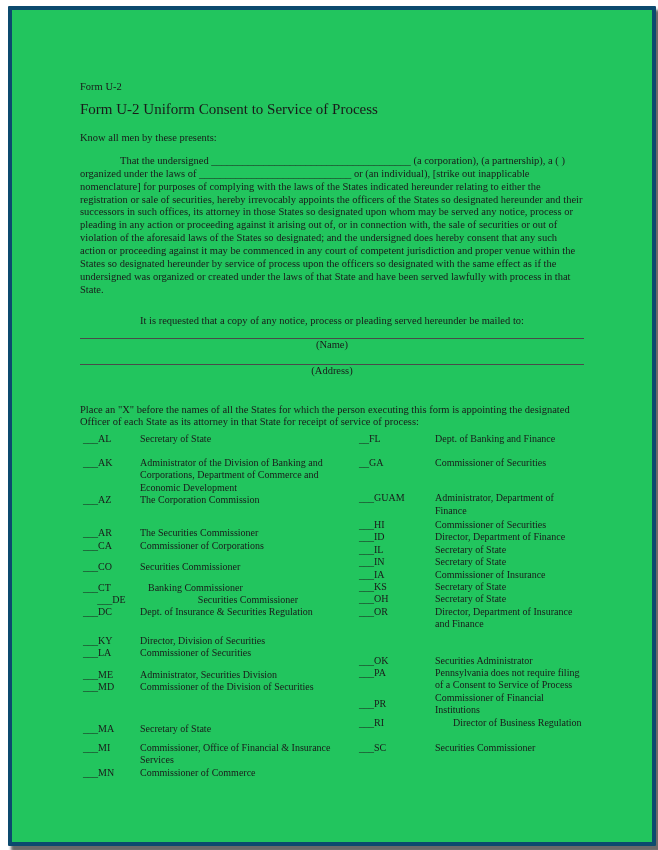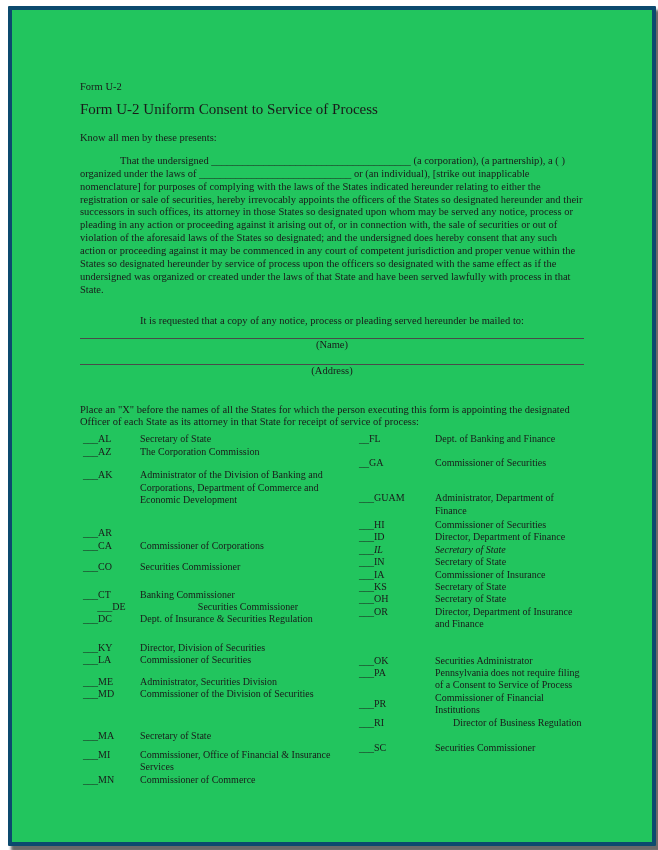--- a/index.html
+++ b/index.html
@@ -62,40 +62,41 @@
     <div class="caption">(Address)</div>
 
     <p class="instructions">Place an "X" before the names of all the States for which the person executing this form is appointing the designated Officer of each State as its attorney in that State for receipt of service of process:</p>
 
     <div class="states">
       <div class="col-left" id="col-left">
           <div class="srow" style="margin-top: 0px;">
             <span class="scode">___AL</span>
             <span class="sdesc">Secretary of State</span>
           </div>
-          <div class="srow" style="margin-top: 0px;">
-            <span class="scode">___AZ</span>
-            <span class="sdesc">The Corporation Commission</span>
-          </div>
           <div class="srow" style="margin-top: 11px;">
             <span class="scode">___AK</span>
             <span class="sdesc">Administrator of the Division of Banking and Corporations, Department of Commerce and Economic Development</span>
           </div>
+          <div class="srow" style="margin-top: 0px;">
+            <span class="scode">___AZ</span>
+            <span class="sdesc">The Corporation Commission</span>
+          </div>
           <div class="srow" style="margin-top: 21px;">
             <span class="scode">___AR</span>
+            <span class="sdesc">The Securities Commissioner</span>
           </div>
           <div class="srow" style="margin-top: 0px;">
             <span class="scode">___CA</span>
             <span class="sdesc">Commissioner of Corporations</span>
           </div>
           <div class="srow" style="margin-top: 9px;">
             <span class="scode">___CO</span>
             <span class="sdesc">Securities Commissioner</span>
           </div>
-          <div class="srow" style="margin-top: 15px;">
+          <div class="srow" style="margin-top: 8px; gap: 8px;">
             <span class="scode">___CT</span>
             <span class="sdesc">Banking Commissioner</span>
           </div>
           <div class="srow" style="margin-top: 0px; text-align: center;">
             <span class="scode">___DE</span>
             <span class="sdesc">Securities Commissioner</span>
           </div>
           <div class="srow" style="margin-top: 0px;">
             <span class="scode">___DC</span>
             <span class="sdesc">Dept. of Insurance &amp; Securities Regulation</span>
@@ -143,21 +144,21 @@
             <span class="sdesc">Administrator, Department of Finance</span>
           </div>
           <div class="srow" style="margin-top: 2px;">
             <span class="scode">___HI</span>
             <span class="sdesc">Commissioner of Securities</span>
           </div>
           <div class="srow" style="margin-top: 0px;">
             <span class="scode">___ID</span>
             <span class="sdesc">Director, Department of Finance</span>
           </div>
-          <div class="srow" style="margin-top: 0px; font-style: italic;">
+          <div class="srow" style="margin-top: 0px;">
             <span class="scode">___IL</span>
             <span class="sdesc">Secretary of State</span>
           </div>
           <div class="srow" style="margin-top: 0px;">
             <span class="scode">___IN</span>
             <span class="sdesc">Secretary of State</span>
           </div>
           <div class="srow" style="margin-top: 0px;">
             <span class="scode">___IA</span>
             <span class="sdesc">Commissioner of Insurance</span>

